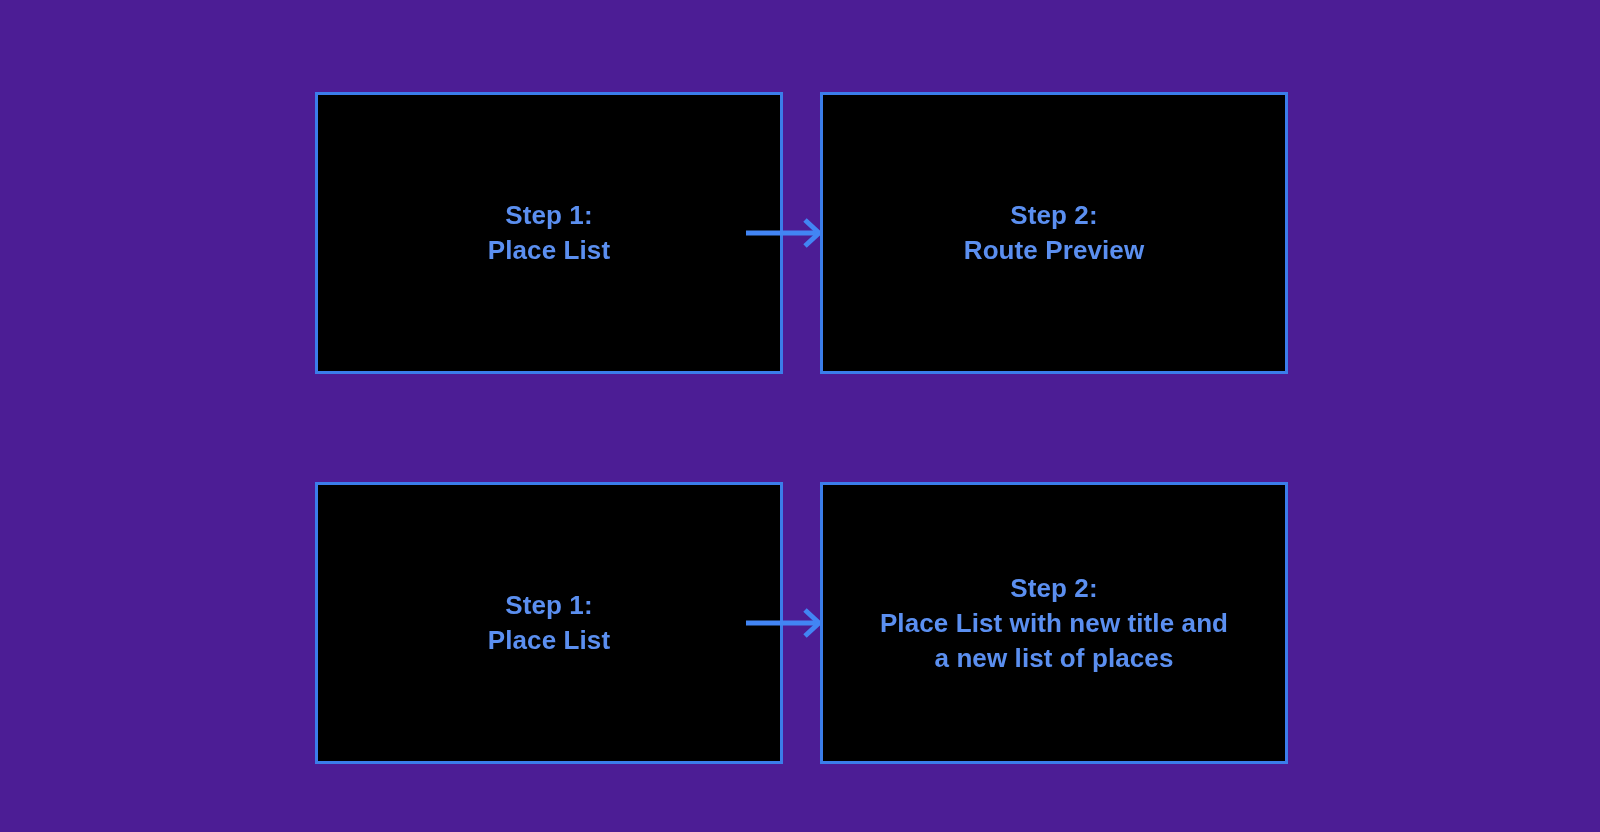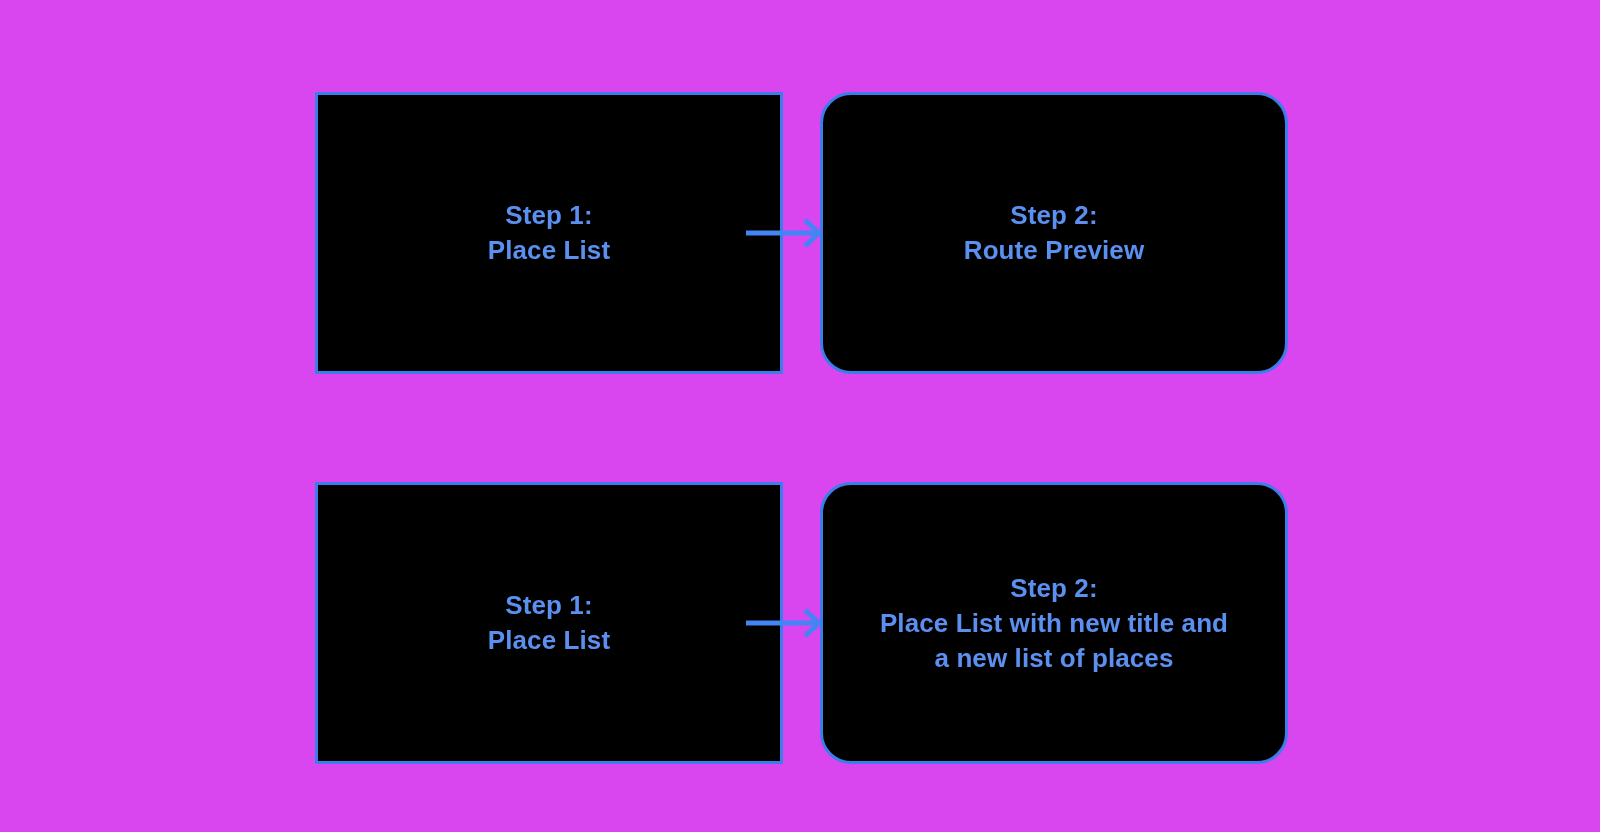--- a/index.html
+++ b/index.html
@@ -11,21 +11,21 @@
   body {
     width: 1600px;
     height: 832px;
     overflow: hidden;
     font-family: "Liberation Sans", sans-serif;
   }
   #canvas {
     position: relative;
     width: 1600px;
     height: 832px;
-    background: #d946ef;
+    background: #4c1d95;
   }
 
   
   .flow-row {
     position: absolute;
     left: 0;
     width: 1600px;
     height: 282px;
   }
   .flow-row.row-1 { top: 92px; }
@@ -38,21 +38,21 @@
     width: 468px;
     height: 282px;
     box-sizing: border-box;
     border: 3px solid #3b7dea;
     background: #000000;
     display: flex;
     align-items: center;
     justify-content: center;
   }
   .step-box.col-1 { left: 315px; }
-  .step-box.col-2 { left: 820px; border-radius: 31px; }
+  .step-box.col-2 { left: 820px; }
 
   .step-label {
     color: #5b8ff0;
     font-family: "Liberation Sans", sans-serif;
     font-size: 26px;
     font-weight: bold;
     line-height: 35px;
     text-align: center;
     letter-spacing: 0.1px;
     white-space: pre-line;

